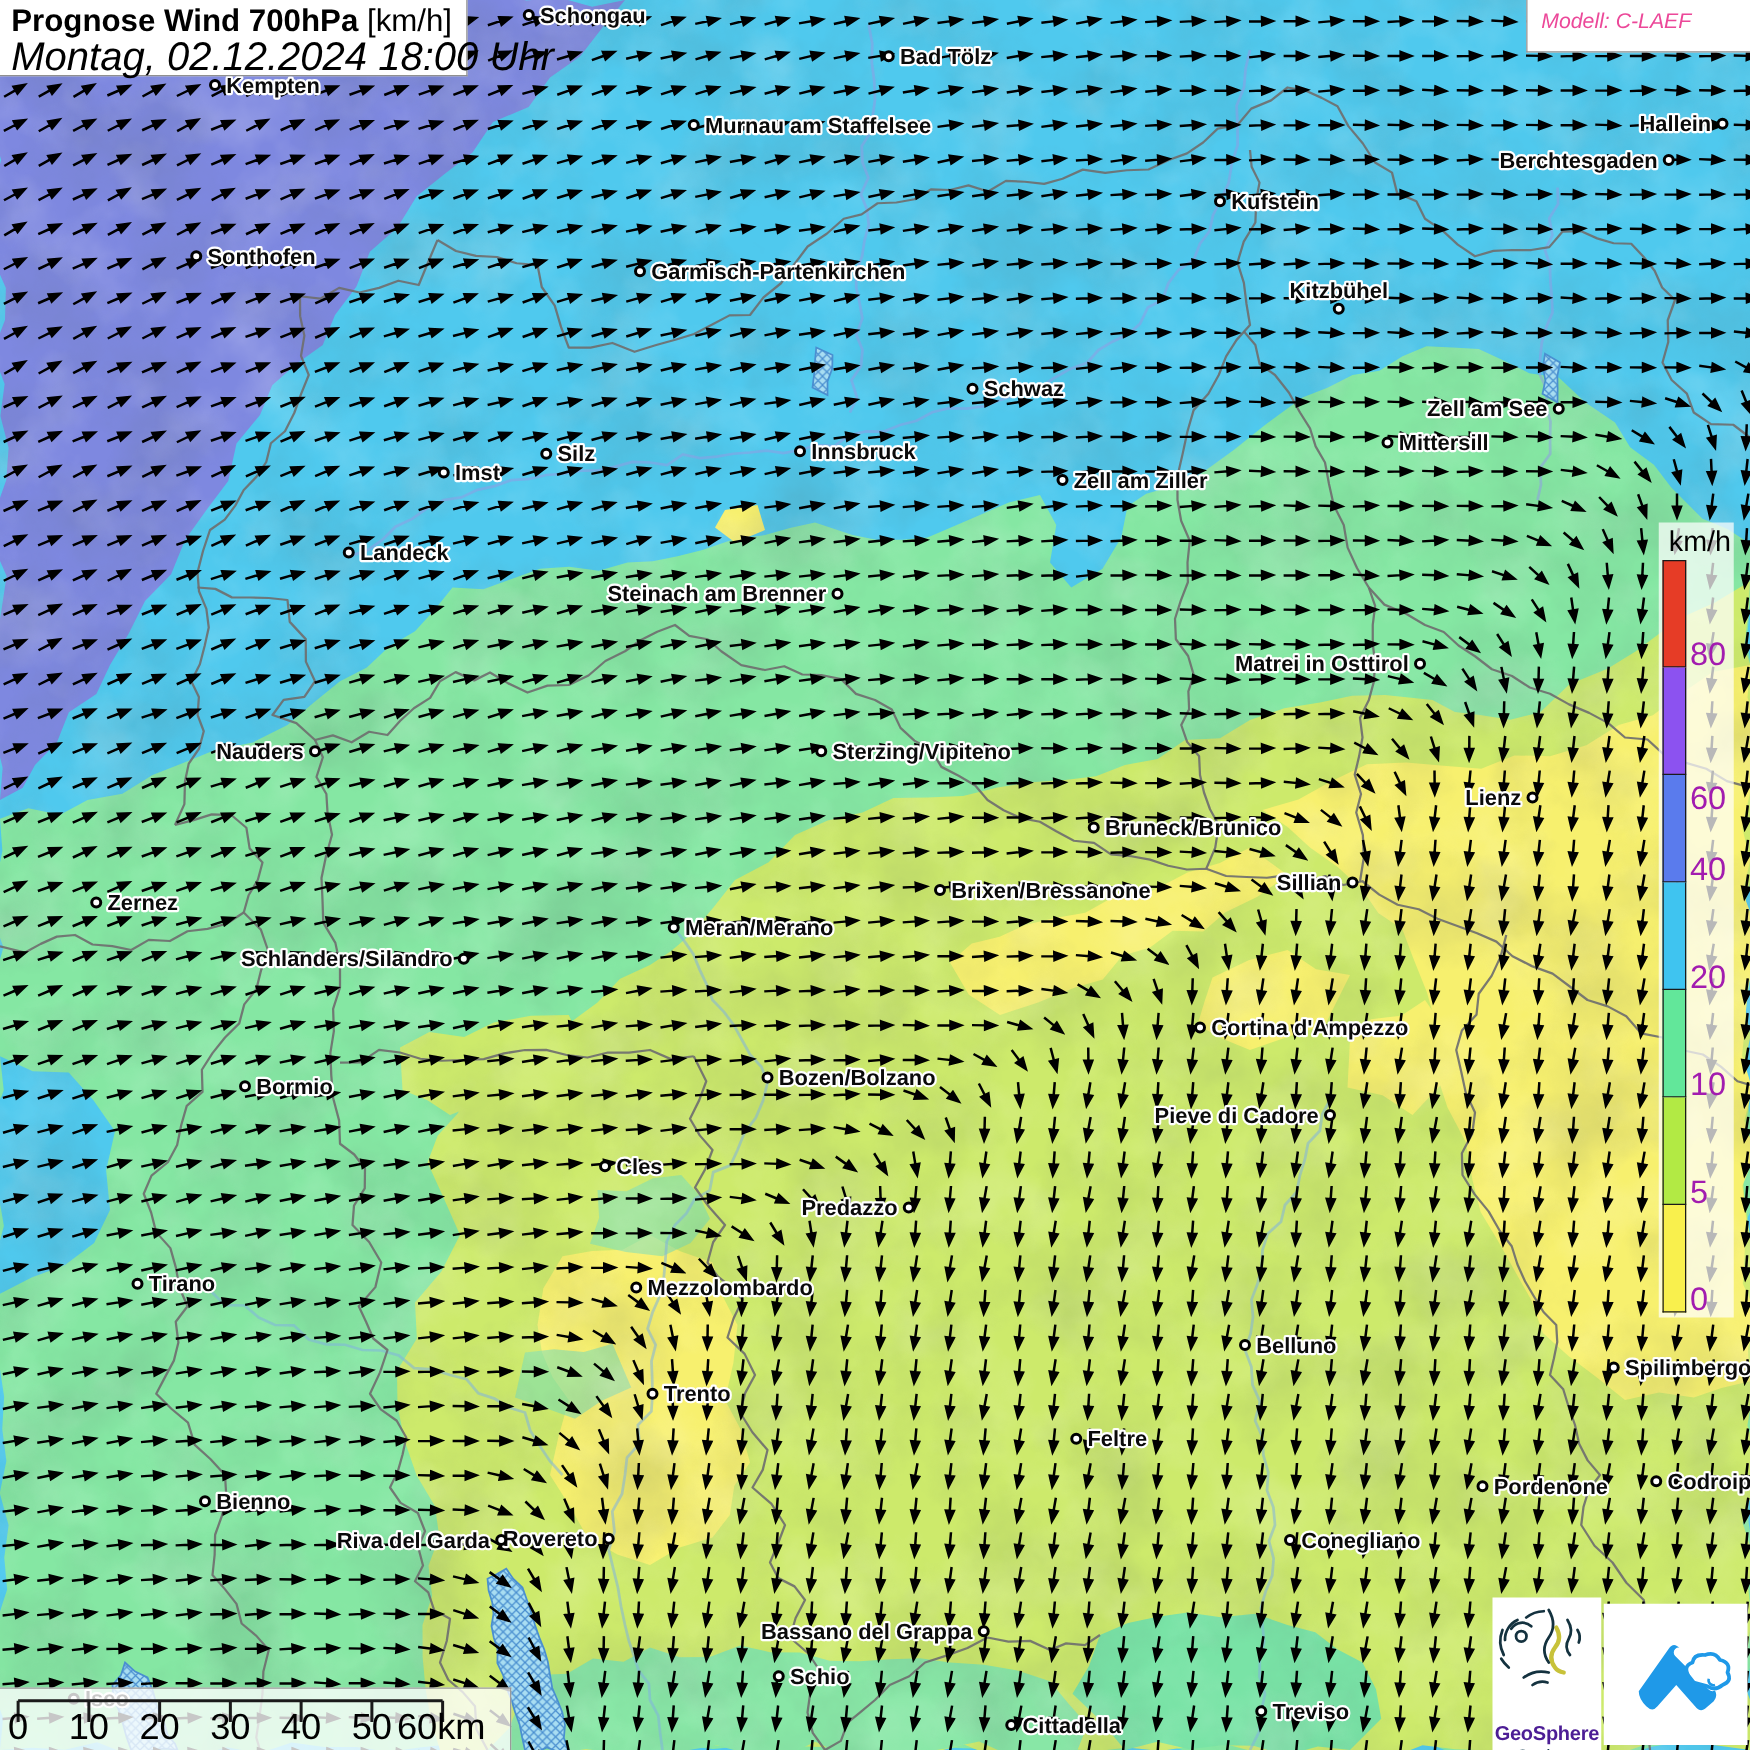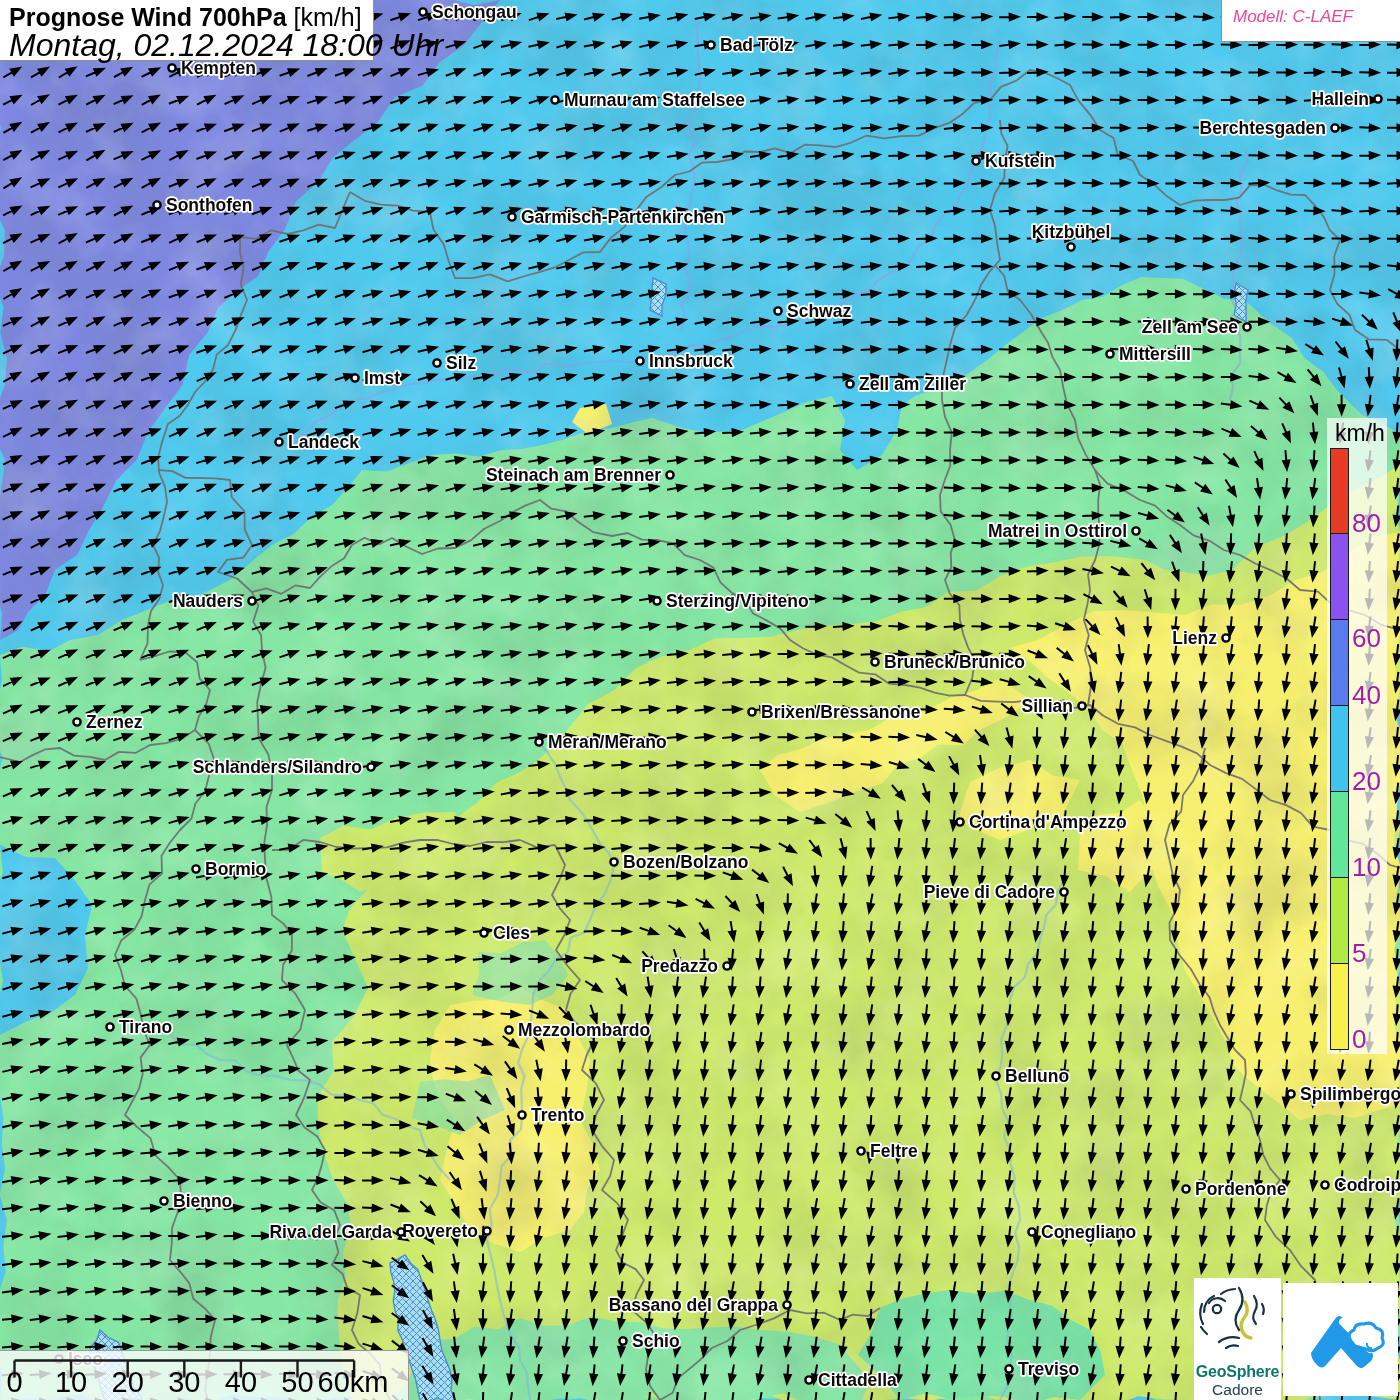--- a/index.html
+++ b/index.html
@@ -14,21 +14,21 @@
   #model-box .t{font-size:17px;font-style:italic;color:#ec4899;white-space:nowrap;}
   #legend{position:absolute;left:1327px;top:418px;width:60px;height:636px;background:rgba(255,255,255,0.72);}
   #legend .lg-title{position:absolute;left:8px;top:2px;font-size:23px;color:#000;}
   #legend .seg{position:absolute;left:3px;width:19px;box-sizing:border-box;border:1px solid #1a1a1a;border-top:none;}
   #legend .seg.first{border-top:1px solid #1a1a1a;}
   #legend .lab{position:absolute;left:25px;font-size:26px;color:#a21caf;line-height:26px;}
   #scalebar{position:absolute;left:0;top:1350px;width:409px;height:50px;background:rgba(255,255,255,0.78);border-top:1px solid #9a9a9a;border-right:1px solid #9a9a9a;box-sizing:border-box;}
   #scalebar svg{position:absolute;left:0;top:0;}
   #scalebar .num{position:absolute;top:15px;font-size:29px;color:#000;transform:translateX(-50%);}
   #geosphere{position:absolute;left:1194px;top:1278px;width:87px;height:122px;background:#fff;text-align:center;}
-  #geosphere .org{font-weight:bold;font-size:16px;letter-spacing:-0.2px;color:#0f766e;line-height:19px;margin-top:2px;}
+  #geosphere .org{font-weight:bold;font-size:16px;letter-spacing:-0.2px;color:#4c1d95;line-height:19px;margin-top:17px;}
   #geosphere .cty{font-size:15.5px;color:#1d4354;line-height:18px;}
   #partner{position:absolute;left:1283px;top:1283px;width:115px;height:113px;background:#fff;}
 </style>
 </head>
 <body>
 
 <div id="stage">
   <svg id="map-svg" width="1400" height="1400">
       <defs>
         <filter id="terr" x="0" y="0" width="100%" height="100%">

